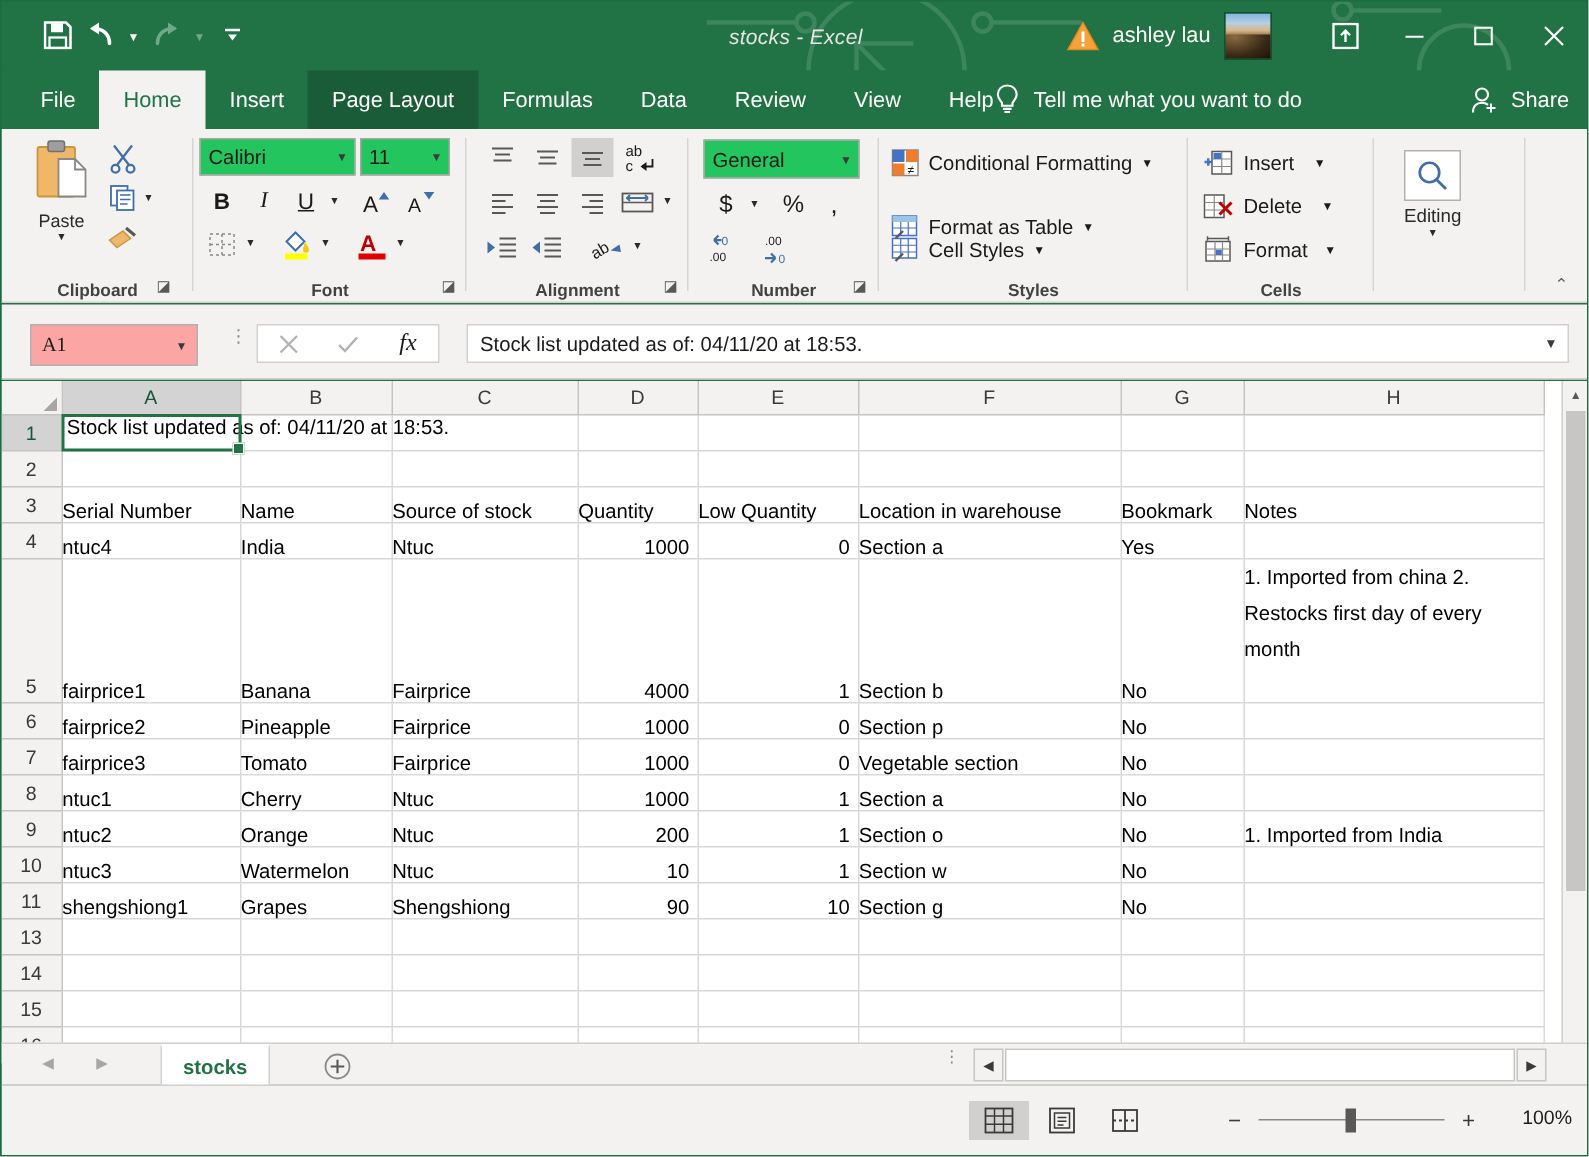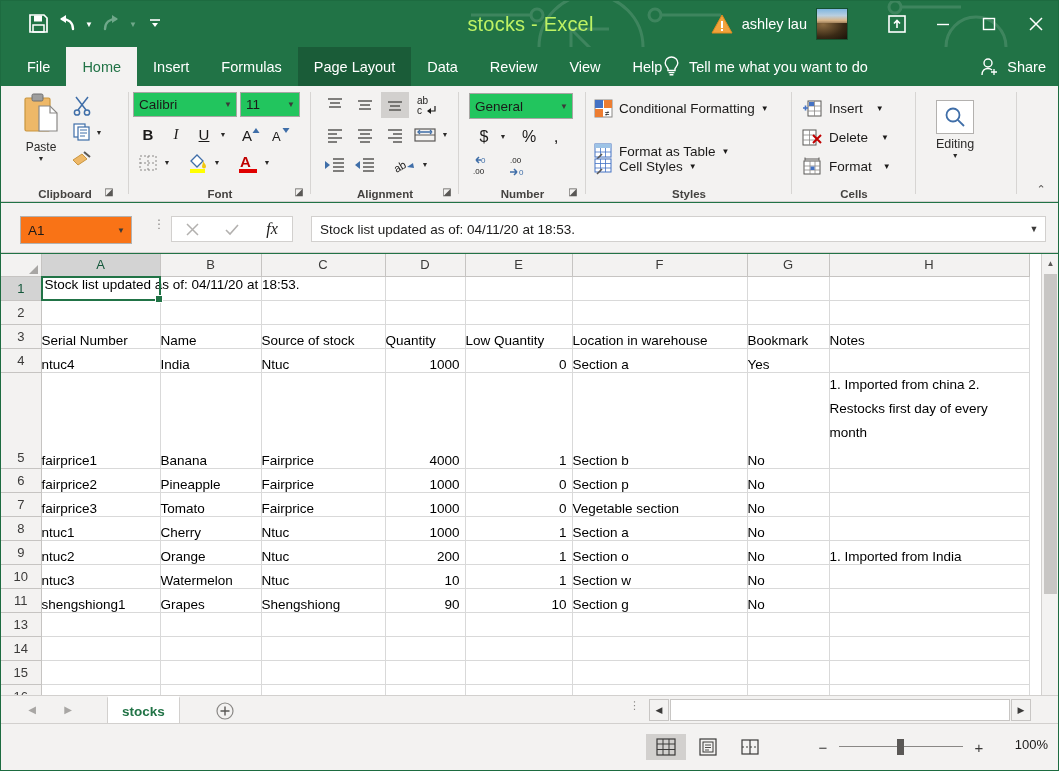--- a/index.html
+++ b/index.html
@@ -44,22 +44,23 @@
     padding-bottom: 8px;
     color: #ffffff; font-size: 8px; line-height: 1;
   }
   .qat-caret.dim { color: #6fa88a; }
   .title-center {
     position: absolute; top: 0; left: 0; width: 1059px; height: 46px;
     display: flex; align-items: center; justify-content: center;
     pointer-events: none;
   }
   .title-text {
-    color: #bef264; font-size: 20px;
+    color: #e5e5e5; font-size: 14px;
     letter-spacing: .2px;
+    font-style: italic;
   }
   .user-area {
     position: absolute; top: 7px; right: 212px;
     display: flex; align-items: center; gap: 9px;
   }
   .warn-icon { width: 22px; height: 20px; display:block; }
   .user-name { color: #ffffff; font-size: 14.5px; white-space: nowrap; }
   .avatar {
     width: 32px; height: 32px;
     background: linear-gradient(180deg,#7fb6e0 0%, #b9cfe0 22%, #d7b487 38%, #5c4226 58%, #2b1d10 100%);
@@ -186,23 +187,23 @@
   
   .fbar {
     position: absolute; top: 202px; left: 0;
     width: 1059px; height: 50px;
     background: #f3f2f1;
     border-bottom: 1px solid #d2d0ce;
   }
   .namebox {
     position: absolute; top: 13px; left: 19px;
     width: 112px; height: 28px;
-    background: #f97316; border: 1px solid #b3b1af;
+    background: #fca5a5; border: 1px solid #b3b1af;
     display: flex; align-items: center;
-    font-size: 13.5px; color: #1b1a19;
+    font-size: 13.5px; color: #1b1a19; font-family: Liberation Serif, serif;
   }
   .namebox .nv { flex: 1 1 auto; padding-left: 7px; }
   .namebox .nc { width: 20px; text-align: center; font-size: 8px; color: #3b3a39; }
   .fbar-dots {
     position: absolute; top: 18px; left: 152px;
     width: 6px; height: 18px;
     color: #8a8886; font-size: 12px; line-height: 6px; text-align: center;
   }
   .fbtns {
     position: absolute; top: 13px; left: 170px;
@@ -461,25 +462,25 @@
     <div class="tabs">
       <div class="tab">
           <span>File</span>
         </div>
       <div class="tab active">
           <span>Home</span>
         </div>
       <div class="tab">
           <span>Insert</span>
         </div>
+      <div class="tab hover">
+          <span>Page Layout</span>
+        </div>
       <div class="tab">
           <span>Formulas</span>
-        </div>
-      <div class="tab hover">
-          <span>Page Layout</span>
         </div>
       <div class="tab">
           <span>Data</span>
         </div>
       <div class="tab">
           <span>Review</span>
         </div>
       <div class="tab">
           <span>View</span>
         </div>

